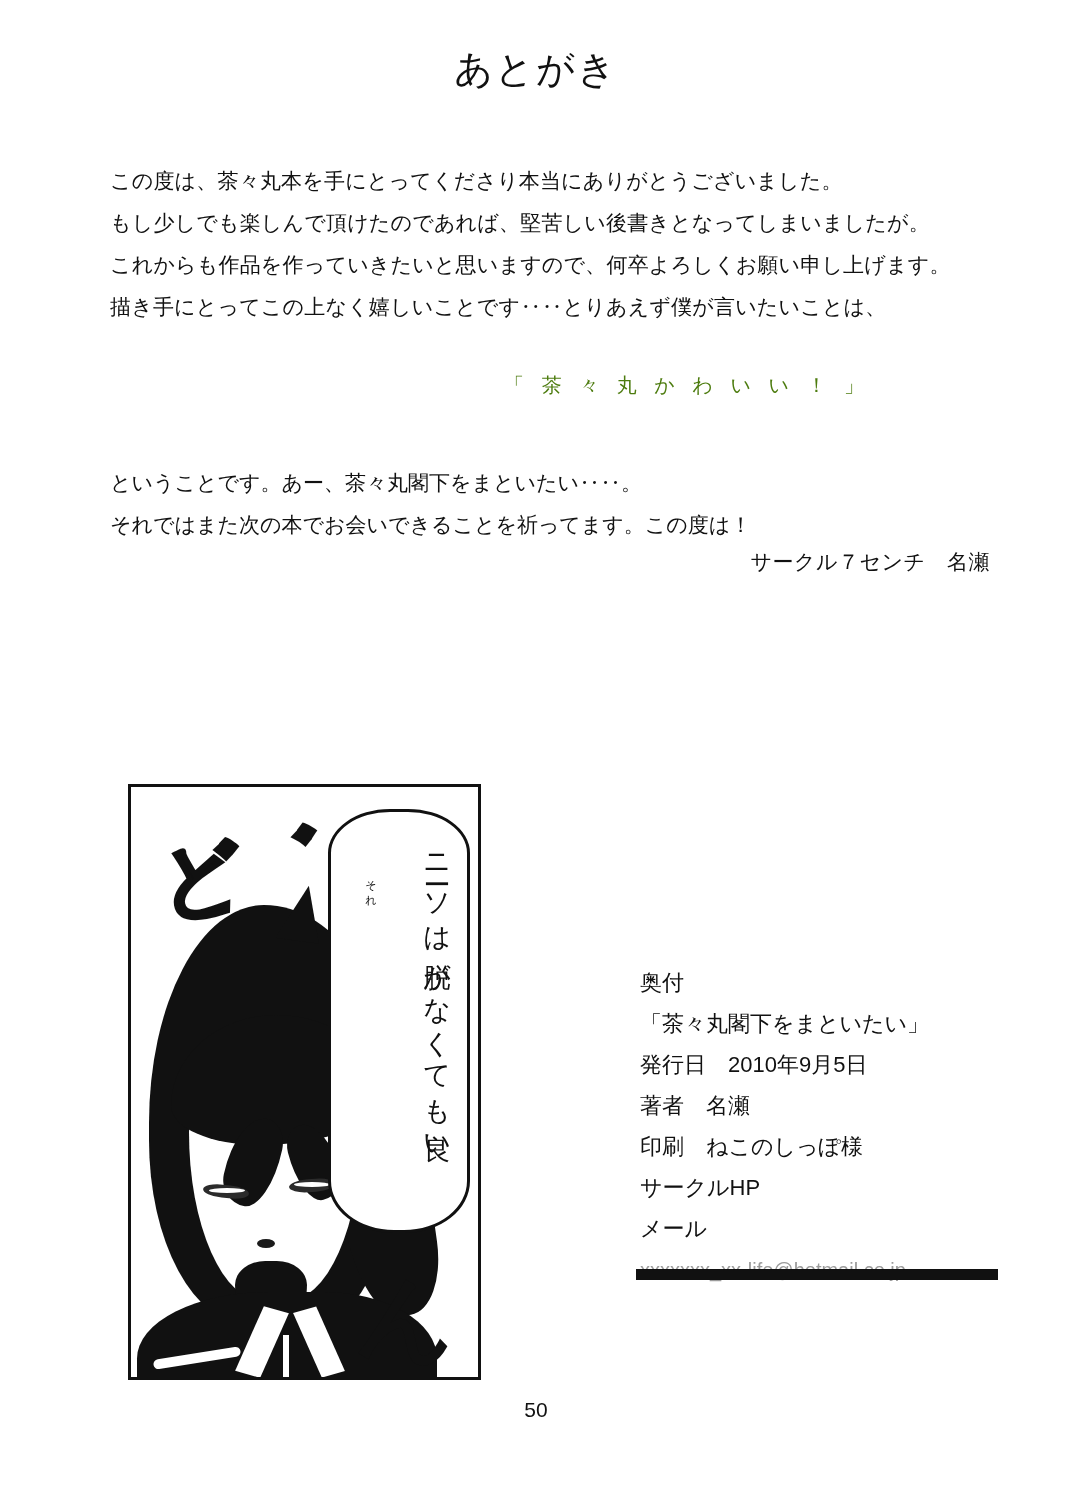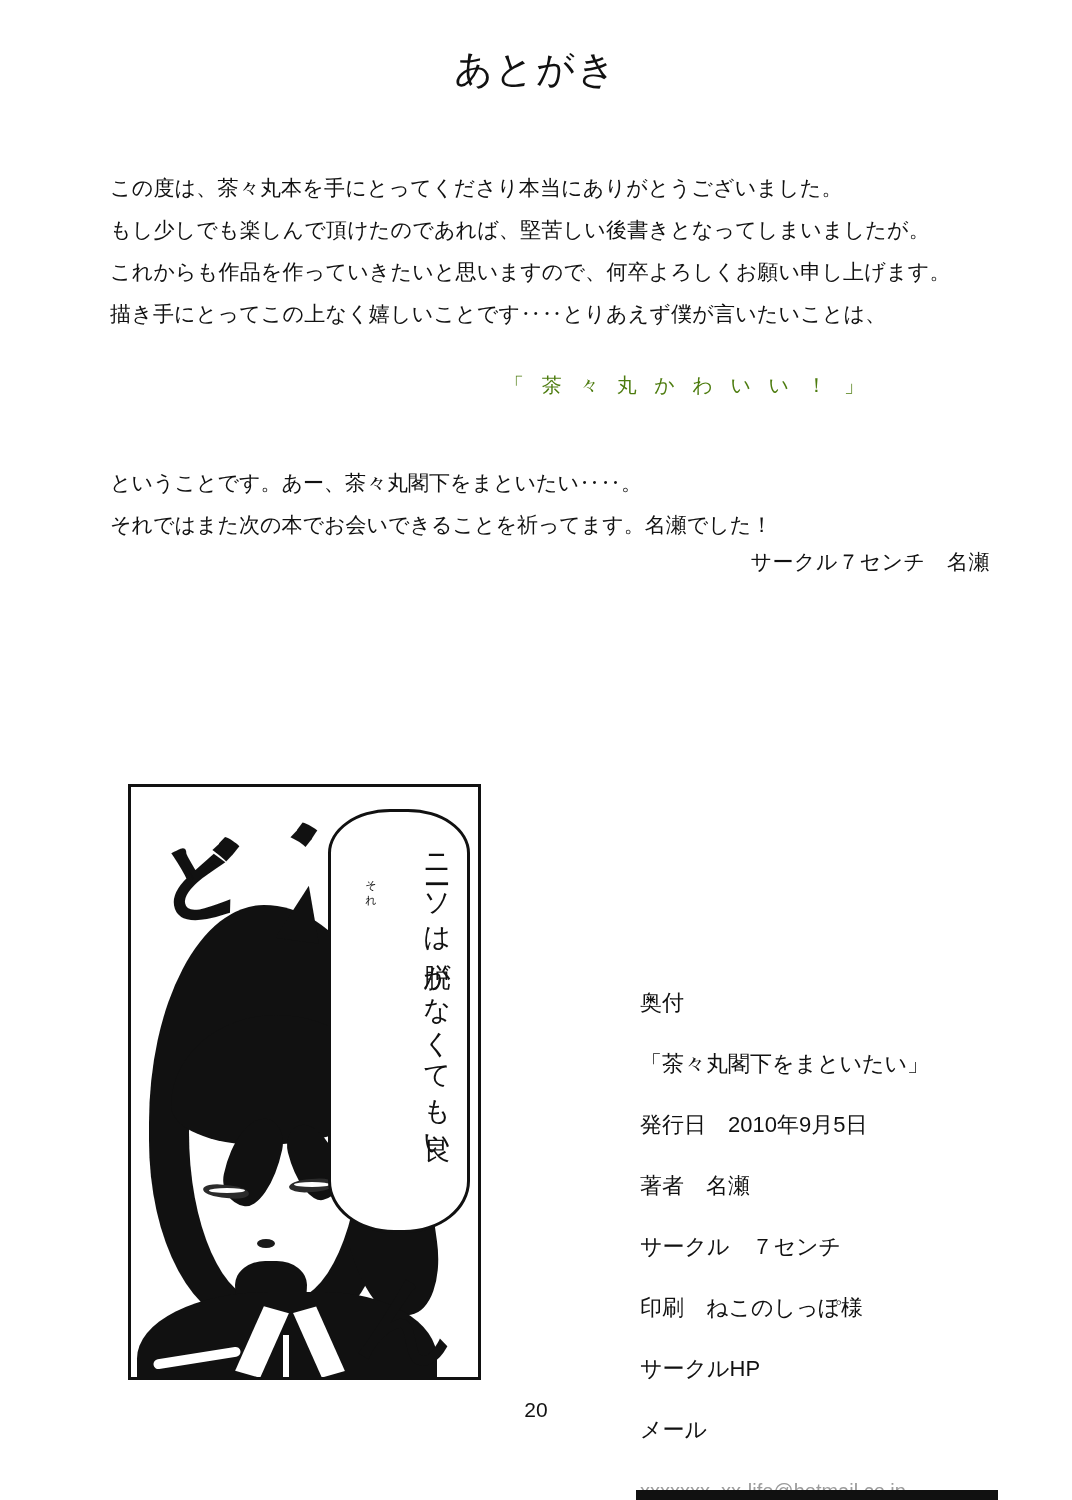--- a/index.html
+++ b/index.html
@@ -24,21 +24,21 @@
     width: 1072px;
     text-align: center;
     font-size: 38px;
     letter-spacing: 2px;
     color: #111;
   }
 
   
   .afterword {
     position: absolute;
-    top: 167px;
+    top: 160px;
     left: 110px;
     width: 880px;
     font-size: 21px;
     line-height: 42px;
     color: #111;
     letter-spacing: 0.2px;
   }
   .afterword .line { white-space: nowrap; }
 
   .quote-line {
@@ -282,21 +282,21 @@
   
   .colophon {
     position: absolute;
     left: 640px;
     top: 962px;
     width: 400px;
     font-size: 22px;
     line-height: 41px;
     color: #111;
   }
-  .colophon .row { white-space: nowrap; margin-top: 20px; }
+  .colophon .row { white-space: nowrap; }
   .redacted {
     position: relative;
     display: inline-block;
     color: #9b9b9b;
     font-size: 20px;
   }
   .redacted::after {
     content: "";
     position: absolute;
     left: -4px;
@@ -327,21 +327,21 @@
   <div class="line">この度は、茶々丸本を手にとってくださり本当にありがとうございました。</div>
   <div class="line">もし少しでも楽しんで頂けたのであれば、堅苦しい後書きとなってしまいましたが。</div>
   <div class="line">これからも作品を作っていきたいと思いますので、何卒よろしくお願い申し上げます。</div>
   <div class="line">描き手にとってこの上なく嬉しいことです‥‥とりあえず僕が言いたいことは、</div>
 </div>
 
 <div class="quote-line">「 茶 々 丸 か わ い い ！ 」</div>
 
 <div class="afterword2">
   <div class="line">ということです。あー、茶々丸閣下をまといたい‥‥。</div>
-  <div class="line">それではまた次の本でお会いできることを祈ってます。名瀬でした！</div>
+  <div class="line">それではまた次の本でお会いできることを祈ってます。この度は！</div>
 </div>
 
 <div class="signature">サークル７センチ　名瀬</div>
 
 <div class="panel">
   <div class="hair"></div>
   <div class="hair-spike-a"></div>
   <div class="hair-spike-b"></div>
   <div class="hair-tail"></div>
   <div class="face"></div>
@@ -367,20 +367,19 @@
 
   <div class="sfx-do">ど゛</div>
   <div class="sfx-n">ん</div>
 </div>
 
 <div class="colophon">
   <div class="row">奥付</div>
   <div class="row">「茶々丸閣下をまといたい」</div>
   <div class="row">発行日　2010年9月5日</div>
   <div class="row">著者　名瀬</div>
-  <div class="row">サークル　７センチ</div>
   <div class="row">印刷　ねこのしっぽ様</div>
   <div class="row">サークルHP</div>
   <div class="row">メール</div>
   <div class="row"><span class="redacted mail">xxxxxxx_xx-life@hotmail.co.jp</span></div>
 </div>
 
-<div class="page-number">20</div>
+<div class="page-number">50</div>
 
 </body></html>

